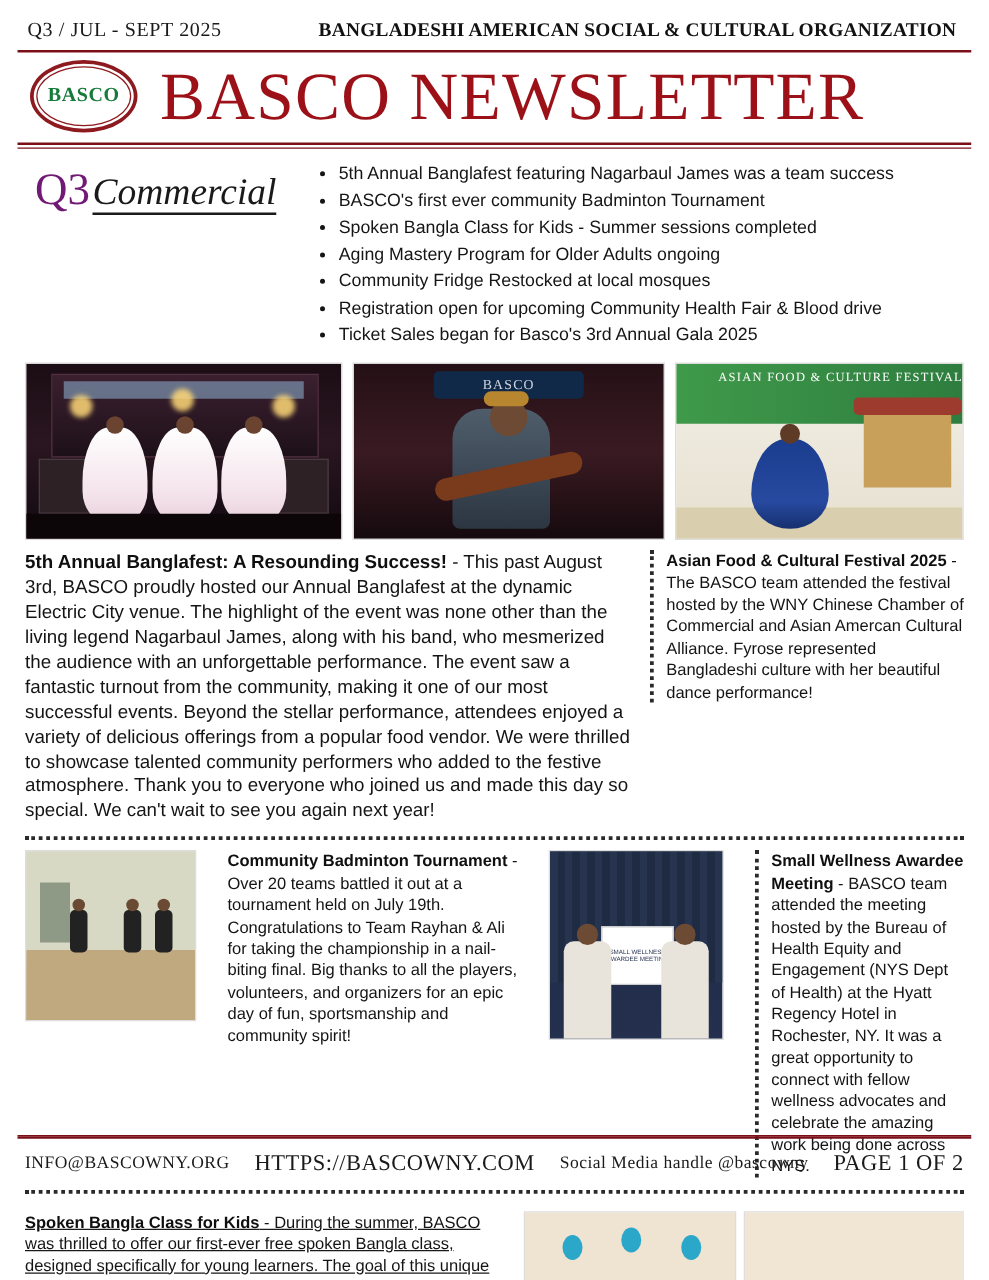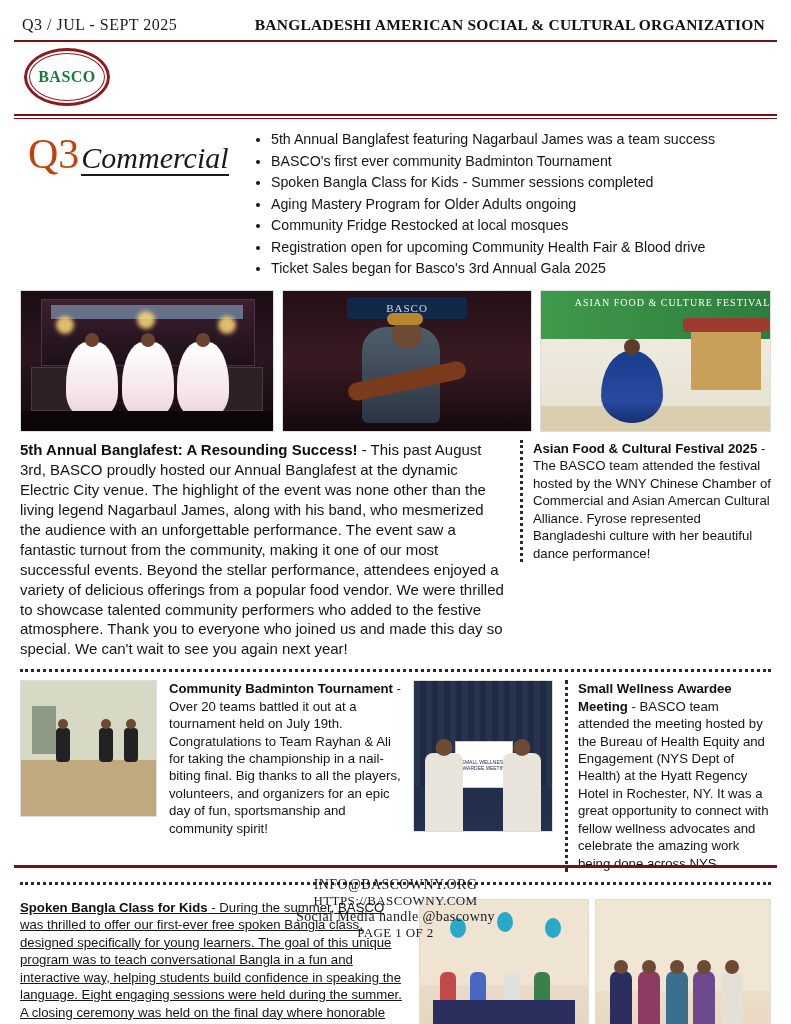--- a/index.html
+++ b/index.html
@@ -104,22 +104,22 @@
     gap: 10px;
     padding: 10px 6px 6px 14px;
   }
   .hl-label {
     flex: 0 0 215px;
     position: relative;
     padding-top: 4px;
   }
   .hl-q3 {
     font-family: "Liberation Serif", serif;
-    font-size: 42px;
-    color: #c2410c;
+    font-size: 36px;
+    color: #701a75;
     line-height: 1;
     display: inline-block;
   }
   .hl-word {
     font-family: "Liberation Serif", serif;
     font-style: italic;
     font-size: 30px;
     color: #1a1a1a;
     display: inline-block;
     border-bottom: 2px solid #1a1a1a;
@@ -276,21 +276,21 @@
     color: #0f0f0f;
   }
   .dotted-h {
     border-top: 3px dotted #2a2a2a;
     margin: 10px 6px 8px 6px;
   }
 
   
   .story-row-2 {
     display: flex;
-    gap: 12px;
+    gap: 25px;
     padding: 0 6px;
     align-items: flex-start;
   }
   .badminton-img { flex: 0 0 135px; height: 135px; position:relative; overflow:hidden; border:1px solid #ddd; }
   .img-gym { background: linear-gradient(#d9dbc7 0%, #cfd2bb 60%, #b9a98a 100%); }
   .img-gym .wall { position:absolute; left:0; top:0; width:100%; height:58%; background:#d7d9c4; }
   .img-gym .door { position:absolute; left:8%; top:18%; width:18%; height:36%; background:#8e9a86; }
   .img-gym .floorg { position:absolute; left:0; bottom:0; width:100%; height:42%; background:#c0a87f; }
   .img-gym .pl { position:absolute; bottom:40%; width:14px; height:34px; background:#222; border-radius:4px; }
   .img-gym .pl:after{content:"";position:absolute;top:-9px;left:50%;transform:translateX(-50%);width:10px;height:10px;border-radius:50%;background:#6b4a33;}
@@ -336,43 +336,43 @@
   }
   .footer {
     display: flex;
     align-items: center;
     justify-content: space-between;
     padding: 9px 6px 2px 6px;
     font-family: "Liberation Serif", serif;
     font-size: 14px;
     letter-spacing: 0.4px;
     color: #1a1a1a;
-    flex-direction: column;
-  }
-  .footer .f-small { font-size: 13px; }
+  }
+  .footer .f-small { font-size: 18px; }
 </style>
 </head>
 <body>
 
 <div class="page">
 
   <div class="masthead-top">
     <div class="issue-line">
       <span>Q3 / JUL - SEPT 2025</span>
     </div>
     <div class="org-line">BANGLADESHI AMERICAN SOCIAL &amp; CULTURAL ORGANIZATION</div>
   </div>
   <div class="rule-thick"></div>
 
   <div class="title-band">
     <div class="logo">
       <div class="oval"></div>
       <div class="oval inner"></div>
       <div class="logotext">BASCO</div>
     </div>
+    <div class="newsletter-title">BASCO NEWSLETTER</div>
   </div>
 
   <div class="rule-thick"></div>
   <div class="rule-thin"></div>
 
   <div class="highlights">
     <div class="hl-label">
       <span class="hl-q3">Q3</span><span class="hl-word">Commercial</span>
     </div>
     <ul class="hl-list">

